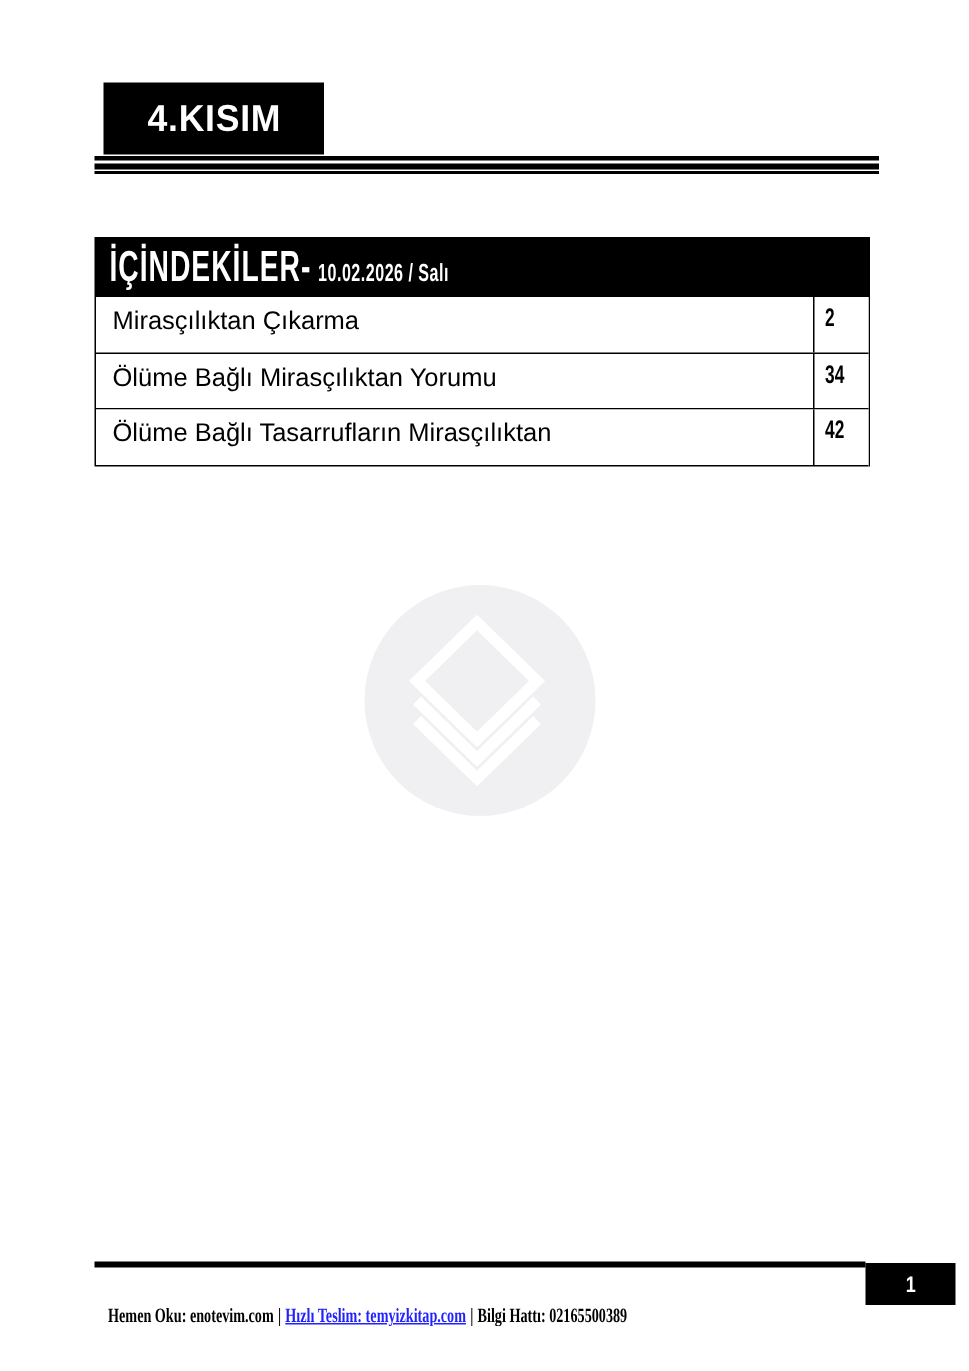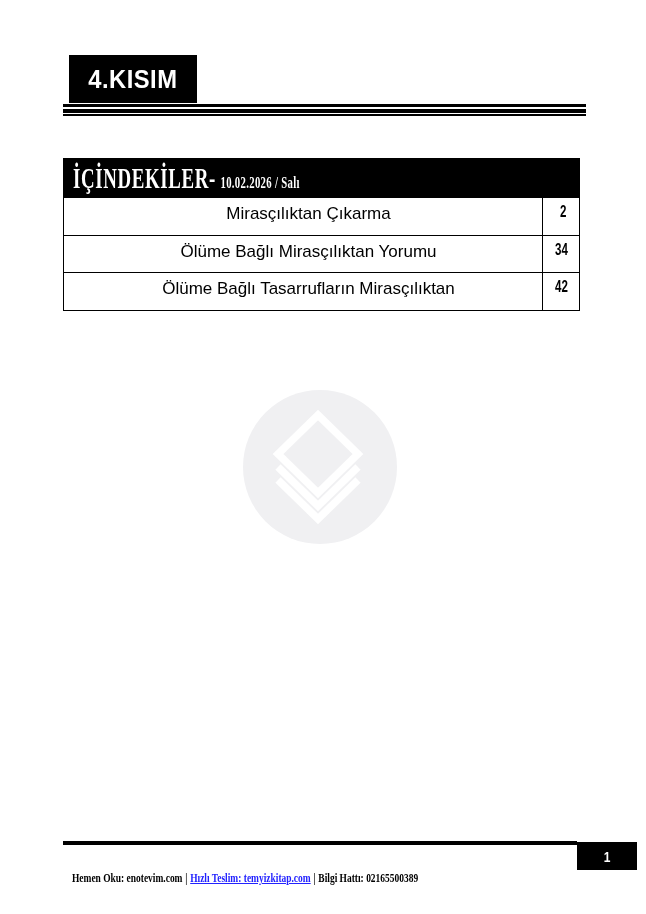--- a/index.html
+++ b/index.html
@@ -10,21 +10,21 @@
     height: 914px;
     background: #ffffff;
     font-family: "Liberation Sans", sans-serif;
     overflow: hidden;
   }
 
   
   .kisim-box {
     position: absolute;
     left: 69px; top: 55px;
-    width: 128px; height: 48px;
+    width: 147px; height: 48px;
     background: #000000;
     display: flex; align-items: center; justify-content: center;
   }
   .kisim-box span {
     color: #ffffff;
     font-size: 25px;
     font-weight: bold;
     display: inline-block;
     transform: scaleX(0.95);
     letter-spacing: 0.5px;
@@ -64,21 +64,20 @@
 
   
   .toc-bar {
     position: absolute;
     left: 63px; top: 158px;
     width: 517px; height: 40px;
     background: #000000;
     display: flex; align-items: center;
     padding-left: 10px;
     overflow: hidden;
-    font-family: Liberation Serif, serif;
   }
   .toc-bar-inner {
     display: flex;
     align-items: baseline;
     gap: 7px;
     transform: scaleX(0.65);
     transform-origin: left center;
     white-space: nowrap;
   }
   .toc-heading {
@@ -92,21 +91,20 @@
     font-size: 16.5px;
     font-weight: bold;
     letter-spacing: 0.5px;
   }
   .toc-table {
     position: absolute;
     left: 63px; top: 198px;
     width: 517px;
     border-left: 1.6px solid #000;
     border-right: 1.6px solid #000;
-    text-align: center;
   }
   .toc-row {
     display: flex;
     height: 37.5px;
     border-bottom: 1.6px solid #000;
     background: #ffffff;
   }
   .toc-row .cell-title {
     flex: 1;
     border-right: 1.6px solid #000;

